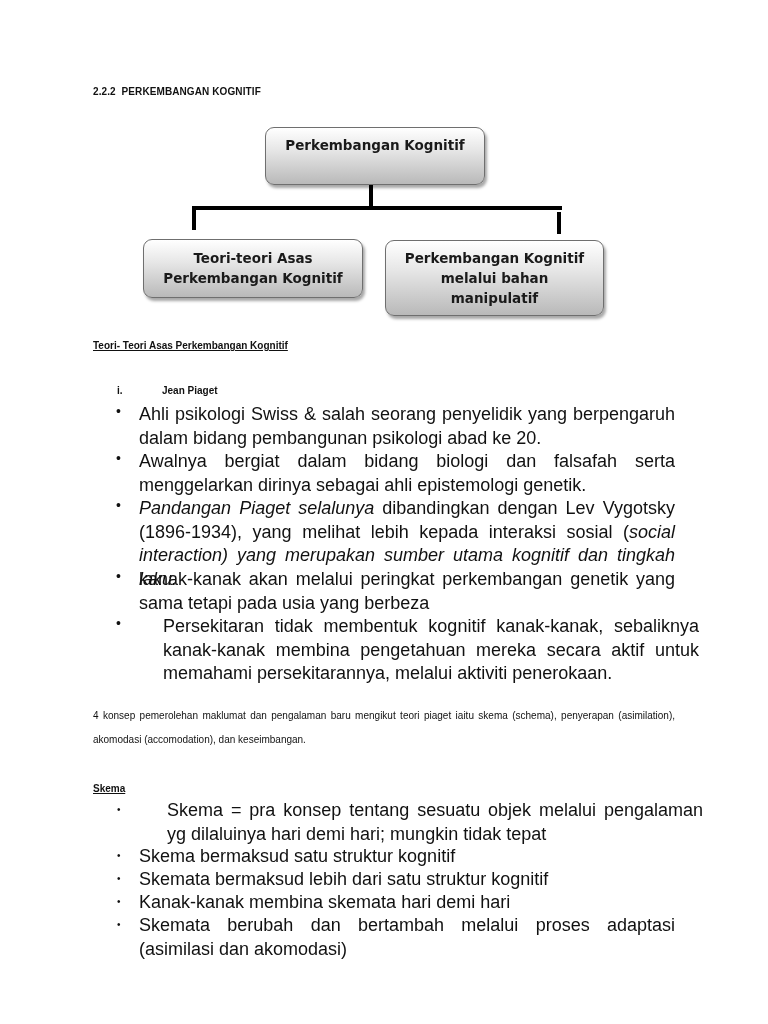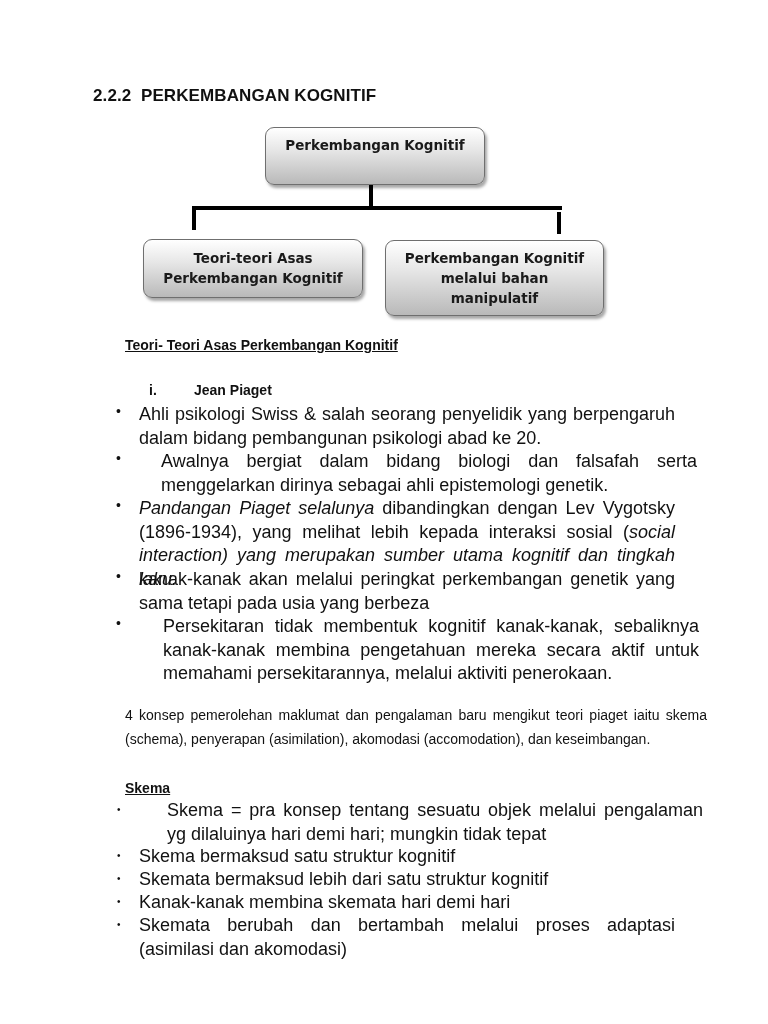--- a/index.html
+++ b/index.html
@@ -1,31 +1,31 @@
 <!DOCTYPE html>
 <html><head>
 <meta charset="utf-8">
 <style>
   html, body { margin: 0; padding: 0; background: #ffffff; }
   body { width: 768px; height: 1024px; position: relative; overflow: hidden;
          font-family: "Liberation Sans", sans-serif; color: #111; }
   .page { position: absolute; left: 0; top: 0; width: 768px; height: 1024px; }
-  .section-title { position: absolute; left: 93px; top: 86px; font-size: 17px; font-weight: bold; letter-spacing: 0.1px; }
+  .section-title { position: absolute; left: 93px; top: 86px; font-size: 10px; font-weight: bold; letter-spacing: 0.1px; }
 
   .box { position: absolute; border: 1.5px solid #6f6f6f; border-radius: 9px;
          background: linear-gradient(to bottom, #ffffff 0%, #e6e6e6 40%, #b9b9b9 100%);
          box-shadow: 2px 3px 3px rgba(0,0,0,0.35);
          font-family: "DejaVu Sans", sans-serif; font-weight: bold; font-size: 13.5px;
          text-align: center; color: #1a1a1a; box-sizing: border-box; line-height: 20px; }
   .box-root { left: 265px; top: 127px; width: 220px; height: 58px; padding-top: 7px; }
   .box-left { left: 143px; top: 239px; width: 220px; height: 59px; padding-top: 8px; }
   .box-right { left: 385px; top: 240px; width: 219px; height: 76px; padding-top: 7px; }
   .line { position: absolute; background: #000; }
 
-  .p { position: absolute; font-size: 14px; line-height: 23.5px; margin-left: 32px; }
+  .p { position: absolute; font-size: 10px; line-height: 23.5px; }
   .underline { text-decoration: underline; font-weight: bold; }
   .bold { font-weight: bold; }
   .justify { text-align: justify; text-align-last: left; }
   .bullet { position: absolute; font-size: 14px; }
   .item { position: absolute; left: 139px; width: 536px; font-size: 18px; line-height: 23.5px; text-align: justify; }
   .sq-bullet { position: absolute; left: 117px; font-size: 10px; }
   i { font-style: italic; }
 </style>
 </head>
 <body>
@@ -59,21 +59,21 @@
 
   <div class="p underline" style="left:93px; top:334px;">Teori- Teori Asas Perkembangan Kognitif</div>
 
   <div class="p bold" style="left:117px; top:379px;">i.</div>
   <div class="p bold" style="left:162px; top:379px;">Jean Piaget</div>
 
   <div class="bullet" style="left:116px; top:403px;">•</div>
   <div class="item" style="top:403px;">Ahli psikologi Swiss &amp; salah seorang penyelidik yang berpengaruh dalam bidang pembangunan psikologi abad ke 20.</div>
 
   <div class="bullet" style="left:116px; top:450px;">•</div>
-  <div class="item" style="top:450px;margin-left:22px;">Awalnya bergiat dalam bidang biologi dan falsafah serta menggelarkan dirinya sebagai ahli epistemologi genetik.</div>
+  <div class="item" style="top:450px;">Awalnya bergiat dalam bidang biologi dan falsafah serta menggelarkan dirinya sebagai ahli epistemologi genetik.</div>
 
   <div class="bullet" style="left:116px; top:497px;">•</div>
   <div class="item" style="top:497px; text-align-last:left;">
     <i>Pandangan Piaget selalunya</i><span> dibandingkan dengan Lev Vygotsky (1896-1934), yang melihat lebih kepada interaksi sosial (</span><i>social interaction) yang merupakan sumber utama kognitif dan tingkah laku.</i>
   </div>
 
   <div class="bullet" style="left:116px; top:568px;">•</div>
   <div class="item" style="top:568px;">kanak-kanak akan melalui peringkat perkembangan genetik yang sama tetapi pada usia yang berbeza</div>
 
   <div class="bullet" style="left:116px; top:615px;">•</div>

